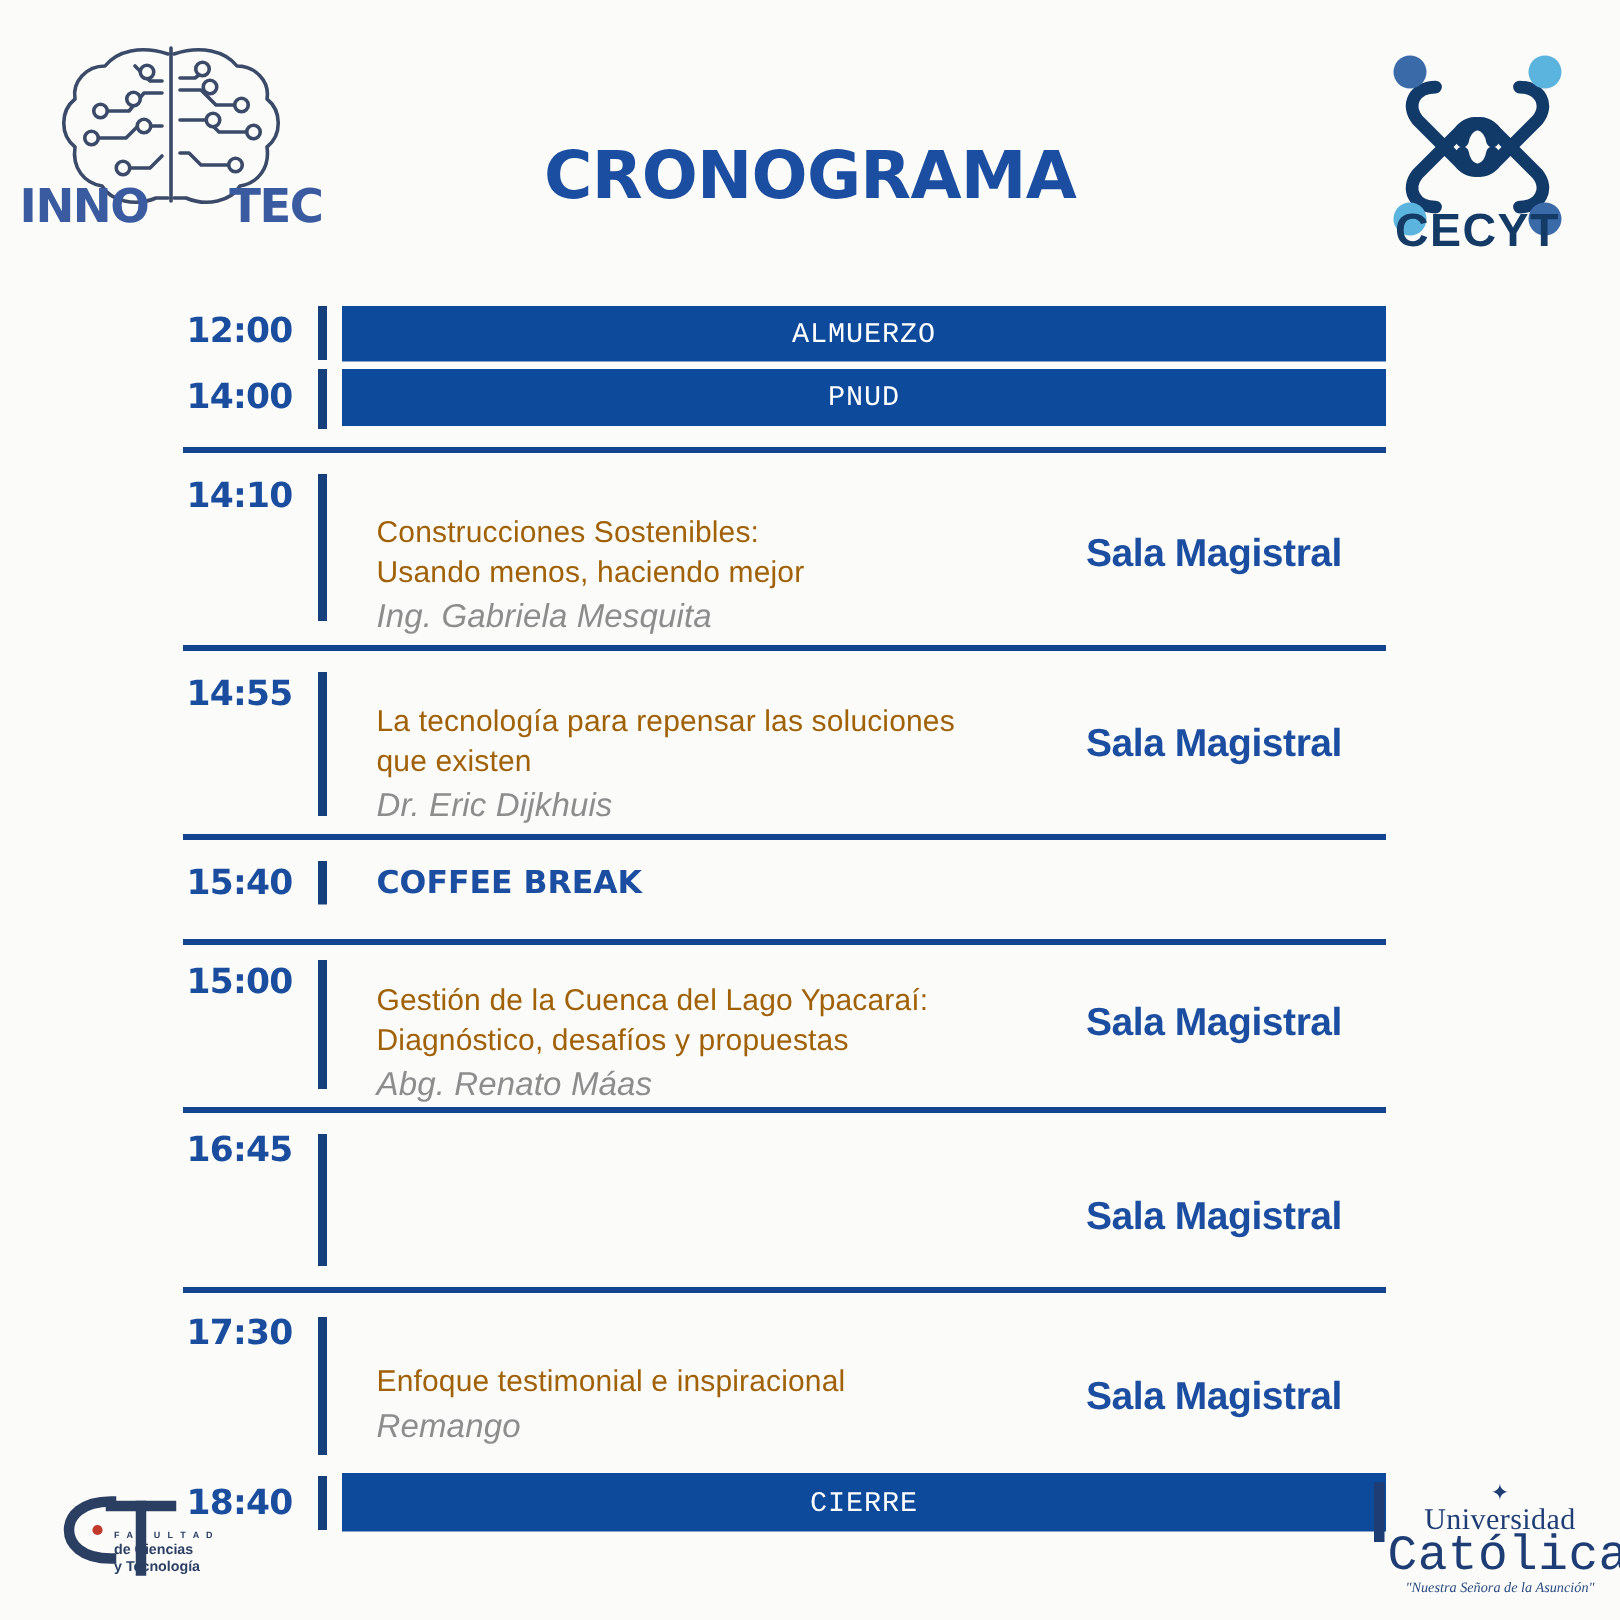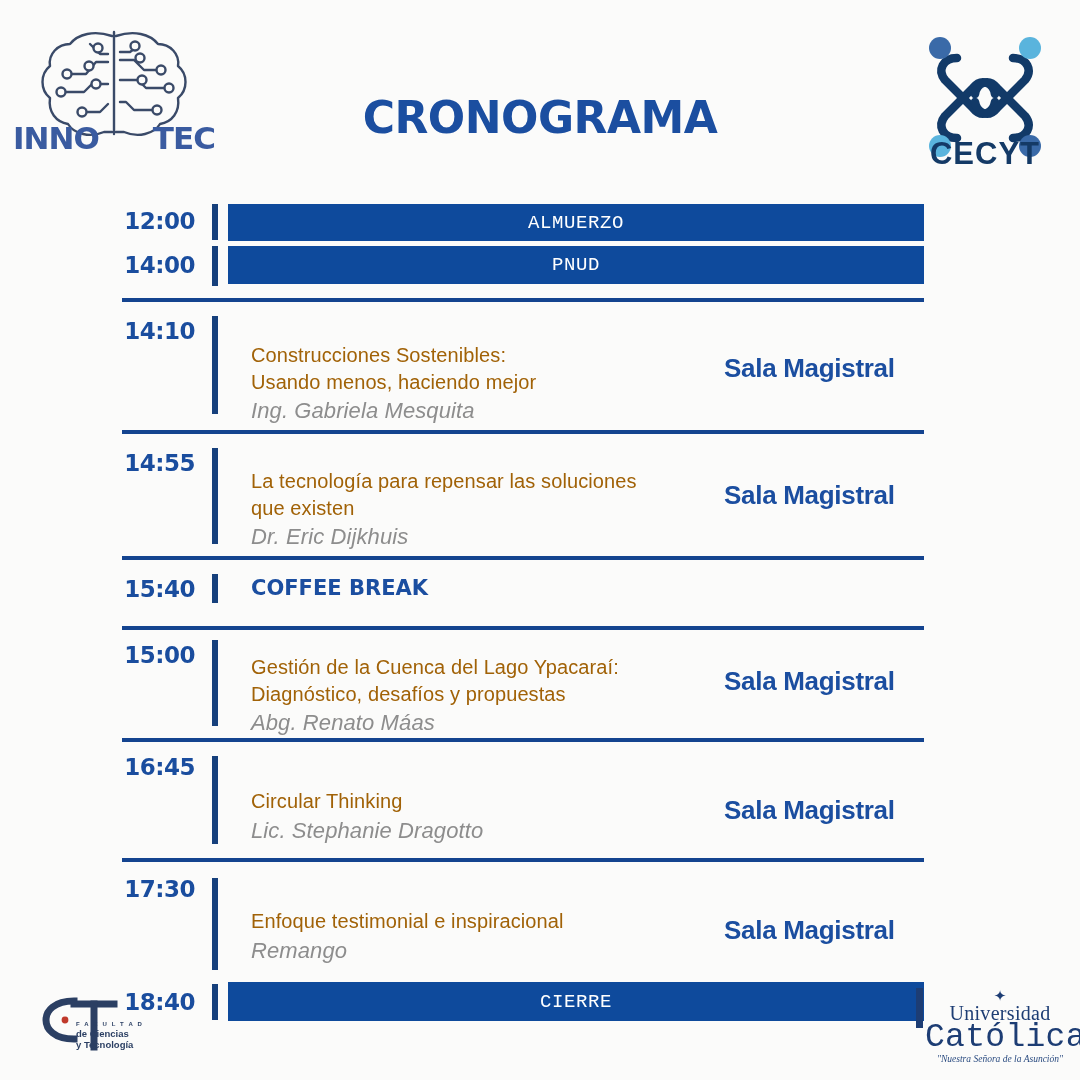--- a/index.html
+++ b/index.html
@@ -222,24 +222,20 @@
       <div class="talk-title">Diagnóstico, desafíos y propuestas</div>
       <div class="talk-speaker">Abg. Renato Máas</div>
     </div>
     <div class="room" style="top:40px;">Sala Magistral</div>
   </div>
 
   <div class="row" style="height:120px;">
     <div class="rule"></div>
     <div class="time" style="top:16px;">16:45</div>
     <div class="tick" style="top:18px;height:88px;"></div>
-    <div class="talk" style="top:50px;">
-      <div class="talk-title">Circular Thinking</div>
-      <div class="talk-speaker">Lic. Stephanie Dragotto</div>
-    </div>
     <div class="room" style="top:57px;">Sala Magistral</div>
   </div>
 
   <div class="row" style="height:122px;">
     <div class="rule"></div>
     <div class="time" style="top:18px;">17:30</div>
     <div class="tick" style="top:20px;height:92px;"></div>
     <div class="talk" style="top:50px;">
       <div class="talk-title">Enfoque testimonial e inspiracional</div>
       <div class="talk-speaker">Remango</div>

